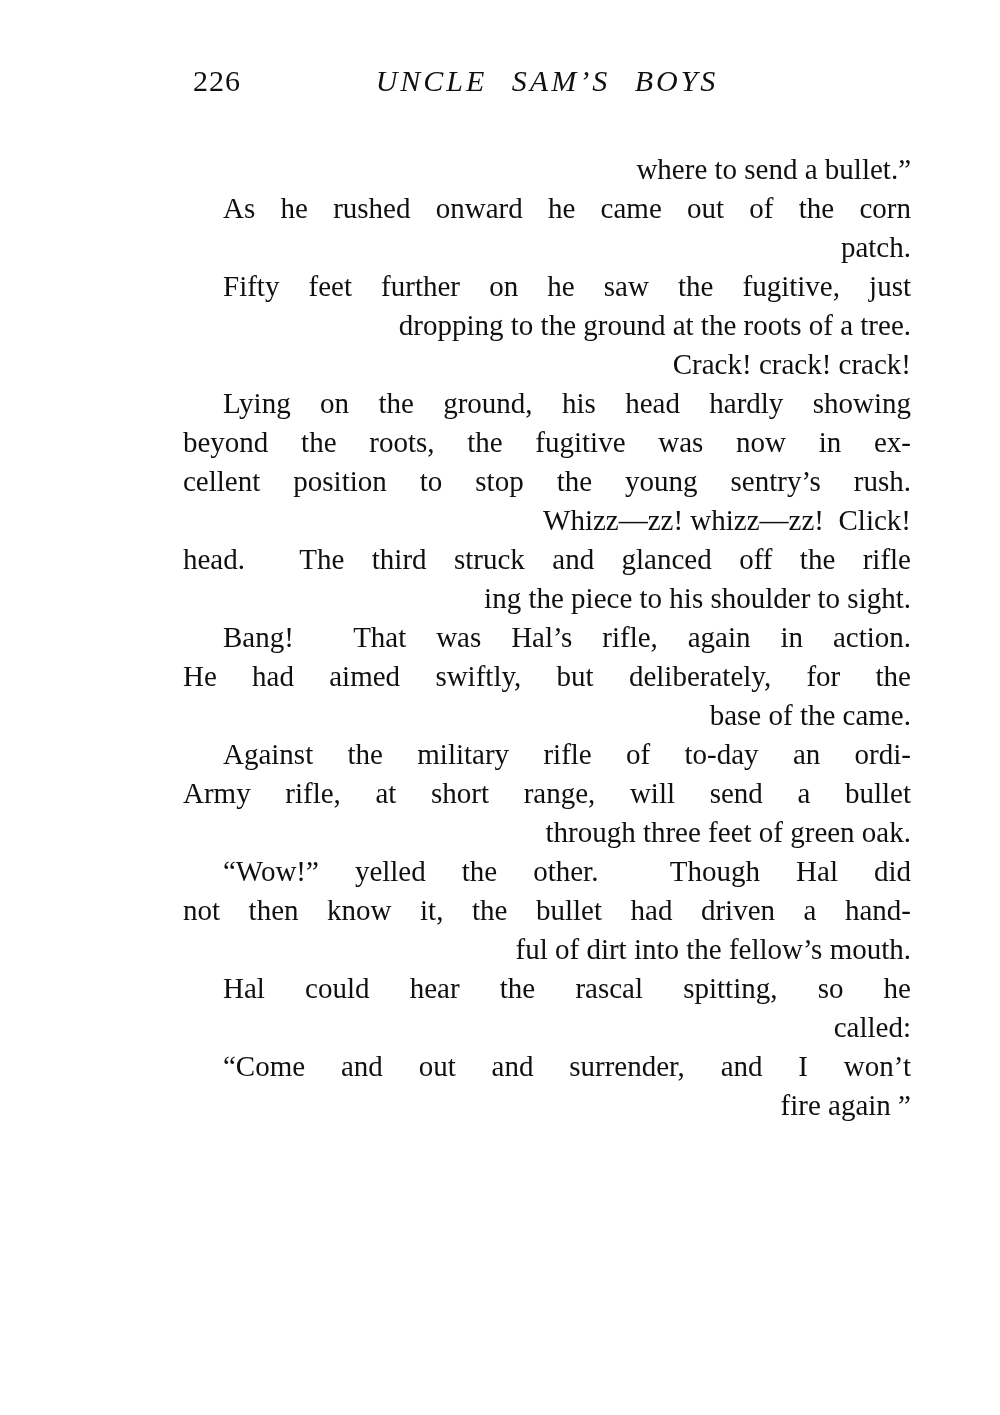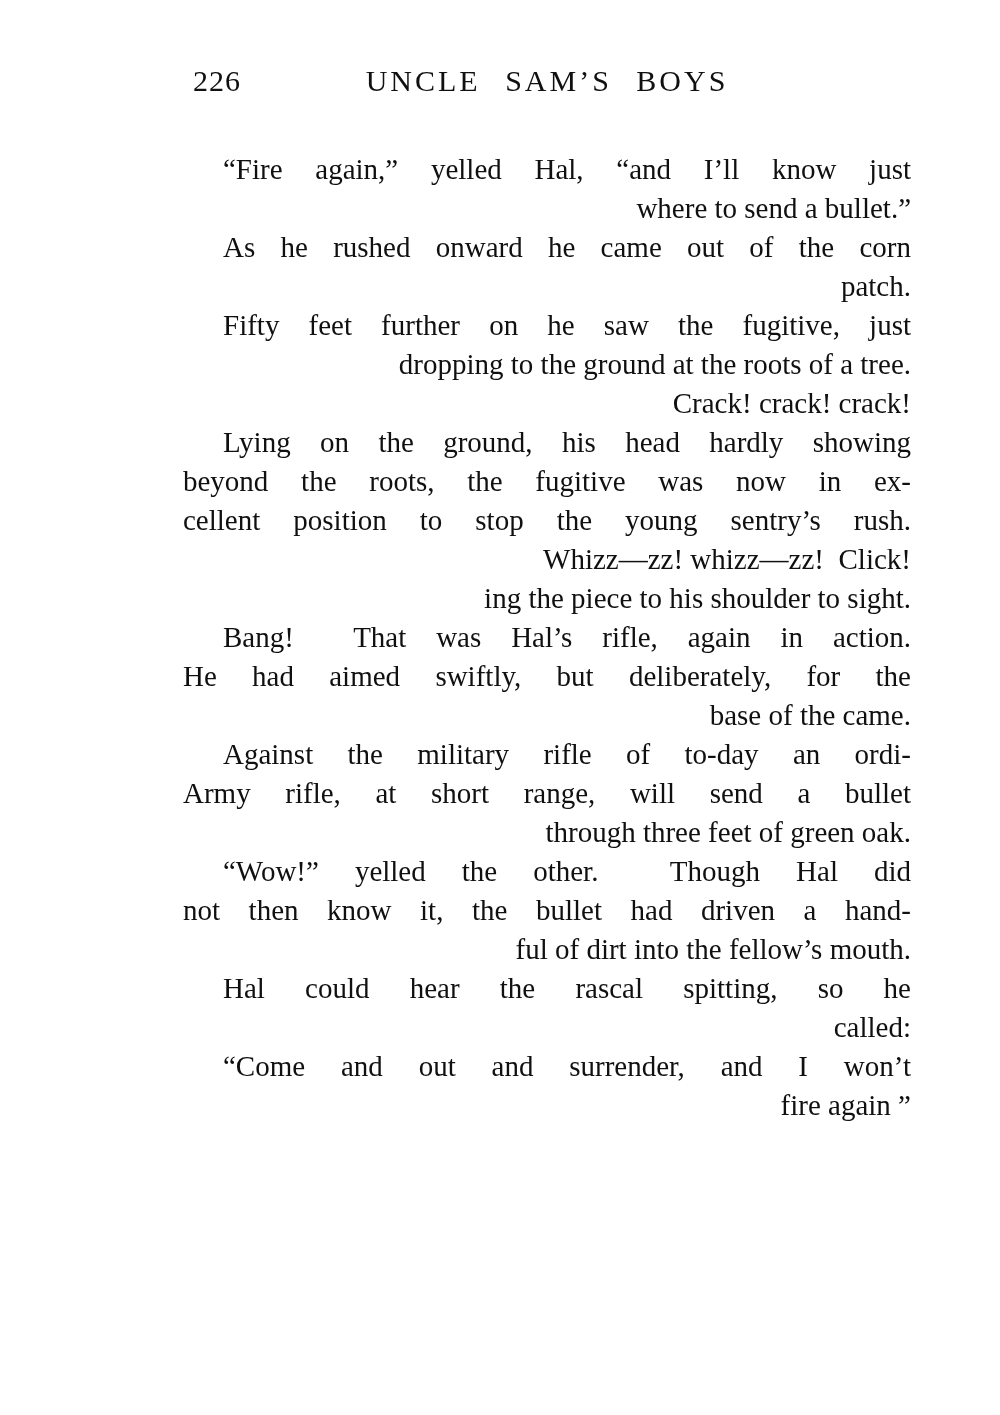--- a/index.html
+++ b/index.html
@@ -30,20 +30,21 @@
     font-size: 30px;
     letter-spacing: 1px;
   }
   .title {
     display: block;
     text-align: center;
     font-size: 30px;
     letter-spacing: 3px;
     word-spacing: 14px;
     white-space: pre;
+    font-style: italic;
   }
   .text-block {
     position: absolute;
     top: 150px;
     left: 183px;
     width: 728px;
   }
   .ln {
     height: 39px;
     line-height: 39px;
@@ -61,31 +62,31 @@
 <body>
 
 <div class="page">
 
   <header class="running-head">
     <span class="pagenum">226</span>
     <span class="title">UNCLE SAM’S BOYS</span>
   </header>
 
   <main class="text-block">
-    <div class="ln ind j">“Fire again,” yelled Hal, “and I’ll know just</div>
     <div class="ln">where to send a bullet.”</div>
     <div class="ln ind j">As he rushed onward he came out of the corn</div>
     <div class="ln">patch.</div>
     <div class="ln ind j">Fifty feet further on he saw the fugitive, just</div>
     <div class="ln">dropping to the ground at the roots of a tree.</div>
     <div class="ln ind">Crack! crack! crack!</div>
     <div class="ln ind j">Lying on the ground, his head hardly showing</div>
     <div class="ln j">beyond the roots, the fugitive was now in ex-</div>
     <div class="ln j">cellent position to stop the young sentry’s rush.</div>
     <div class="ln ind">Whizz—zz! whizz—zz!  Click!</div>
+    <div class="ln j">head.  The third struck and glanced off the rifle</div>
     <div class="ln">ing the piece to his shoulder to sight.</div>
     <div class="ln ind j">Bang!  That was Hal’s rifle, again in action.</div>
     <div class="ln j">He had aimed swiftly, but deliberately, for the</div>
     <div class="ln">base of the came.</div>
     <div class="ln ind j">Against the military rifle of to-day an ordi-</div>
     <div class="ln j">Army rifle, at short range, will send a bullet</div>
     <div class="ln">through three feet of green oak.</div>
     <div class="ln ind j">“Wow!” yelled the other.  Though Hal did</div>
     <div class="ln j">not then know it, the bullet had driven a hand-</div>
     <div class="ln">ful of dirt into the fellow’s mouth.</div>

